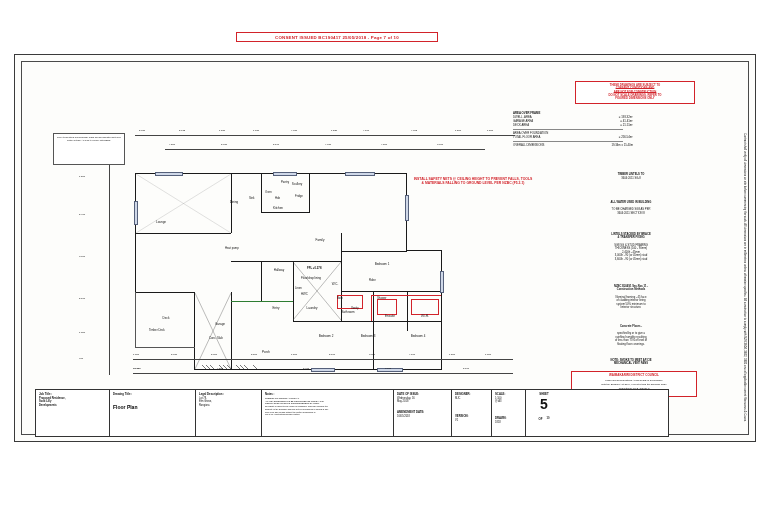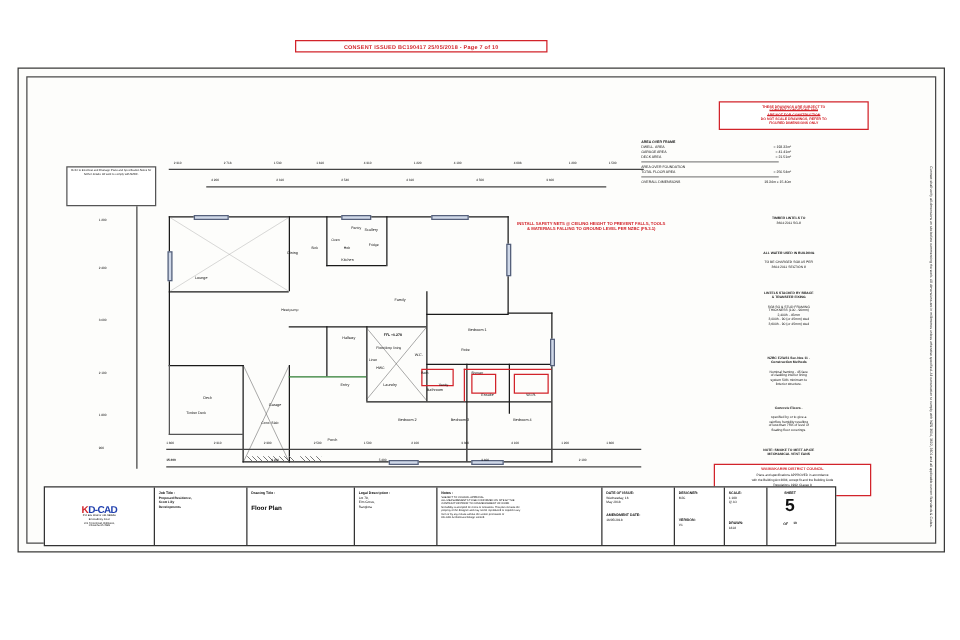--- a/index.html
+++ b/index.html
@@ -322,27 +322,20 @@
     <div class="botdims" style="top:312px;">
       <div class="dimline" style="left:0;top:6px;width:380px;"></div>
       <div class="dim bold" style="left:0;top:0;">15 200</div>
       <div class="dim" style="left:84px;top:0;">4 200</div>
       <div class="dim" style="left:170px;top:0;">5 400</div>
       <div class="dim" style="left:252px;top:0;">3 600</div>
       <div class="dim" style="left:330px;top:0;">2 100</div>
     </div>
 
     <div class="title-block">
-      <div class="tb-cell" style="width:88px;display:flex;flex-direction:column;justify-content:center;align-items:center;">
-        <div class="logo"><span class="k">K</span><span>D-CAD</span></div>
-        <div style="font-size:2.1px;text-align:center;white-space:pre-line;line-height:1.25;">P.O Box 1198 or 021 589960
-82 Academy Drive
-341 Trent Road, Rolleston,
-Christchurch 7683</div>
-      </div>
       <div class="tb-cell" style="width:74px;">
         <div class="tb-h">Job Title :</div>
         <div class="tb-t bold" style="white-space:pre-line;">Proposed Residence,
 Scott Lilly
 Developments</div>
       </div>
       <div class="tb-cell" style="width:86px;">
         <div class="tb-h">Drawing Title :</div>
         <div style="font-size:5px;font-weight:bold;margin-top:8px;">Floor Plan</div>
       </div>

